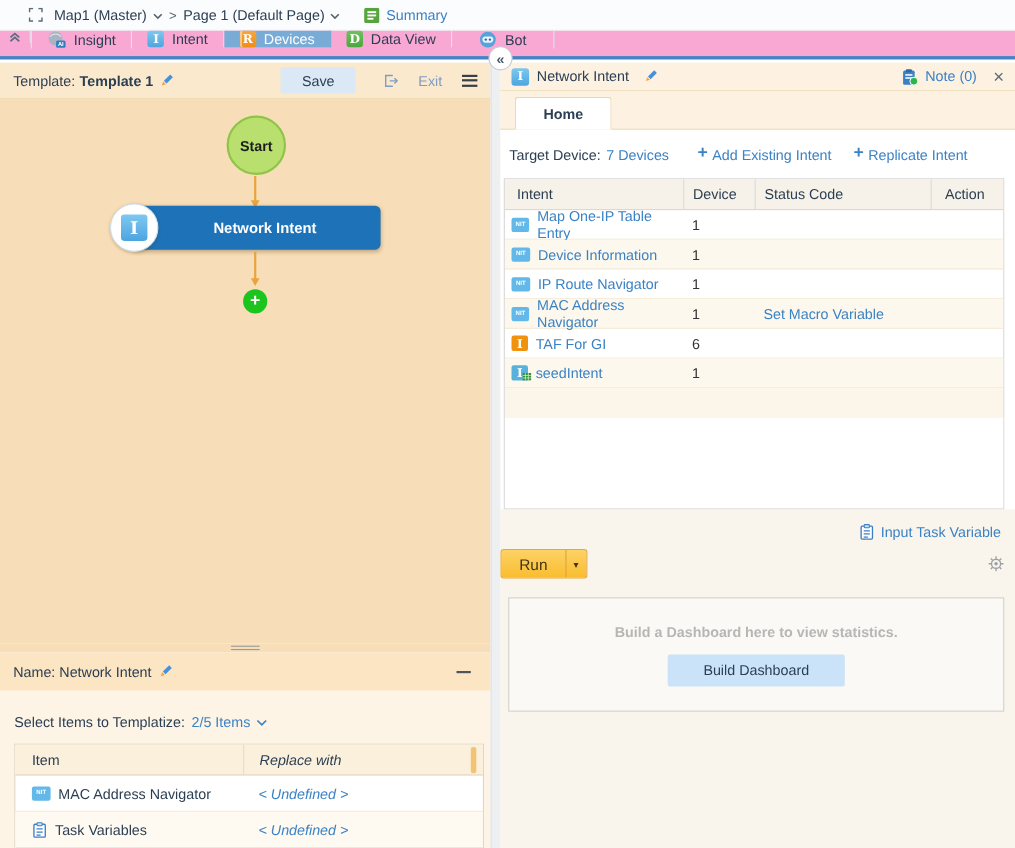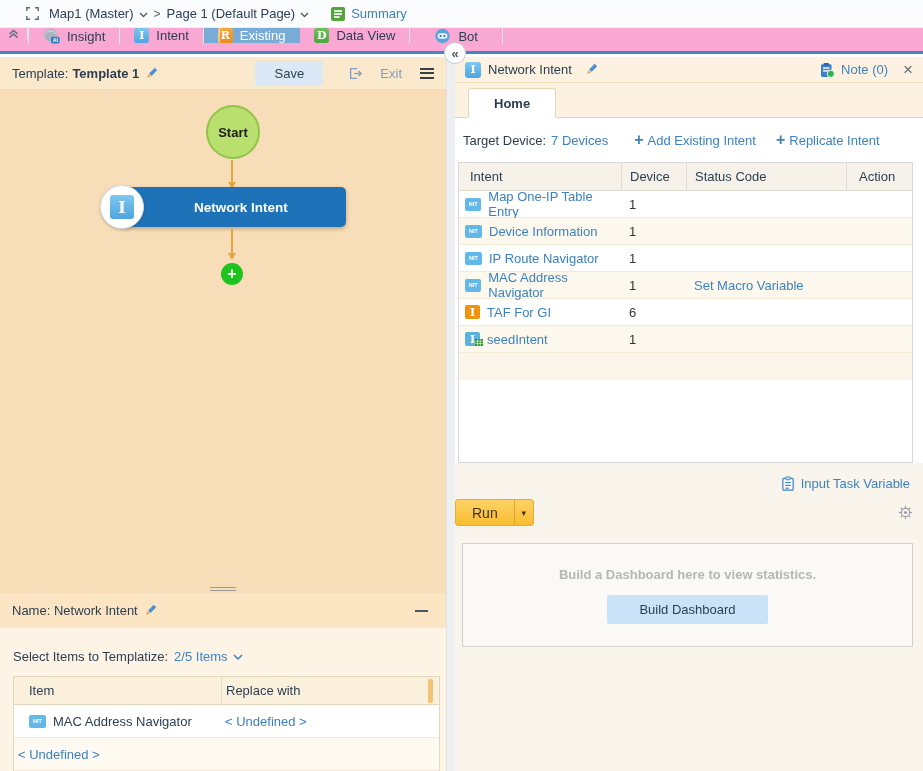--- a/index.html
+++ b/index.html
@@ -83,21 +83,21 @@
   .name-bar { position:absolute; top:536px; left:0; right:0; height:35px; background:#fbe5c3;
               display:flex; align-items:center; padding:0 12px; }
   .minimize { width:13px; border-top:2px solid #4a5560; margin-right:6px; }
 
   .bp-content { position:absolute; top:571px; bottom:0; left:0; right:0; background:#fdf4e6; }
   .select-row { margin:21px 0 12px 13px; font-size:13px; display:flex; align-items:center; }
   .select-row .link { margin-left:6px; }
   .bp-table { margin-left:13px; width:427px; background:#fff; border:1px solid #e3d6bd; position:relative; }
   .bp-head { height:28px; background:#faf0dc; border-bottom:1px solid #e3d6bd; display:flex; align-items:center; }
   .bp-c1 { flex:0 0 207px; padding-left:15px; }
-  .bp-c2 { flex:1; padding-left:4px; border-left:1px solid #eadcc2; align-self:stretch; display:flex; align-items:center; }
+  .bp-c2 { flex:1; padding-left:14px; border-left:1px solid #eadcc2; align-self:stretch; display:flex; align-items:center;font-style:italic; }
   .bp-row { height:33px; display:flex; align-items:center; border-bottom:1px solid #f3e8d4; }
   .bp-row:last-child { border-bottom:none; }
   .bp-row.alt { background:#fefaf1; }
   .bp-item { display:flex; align-items:center; gap:7px; }
   .bp-scroll { position:absolute; right:6px; top:2px; width:5px; height:24px; background:#f2c375; border-radius:2px; }
 
   
   .right-panel { position:absolute; top:57px; left:455px; width:468px; bottom:0; background:#faf5ec; }
   .rp-header { position:absolute; top:0; left:0; right:0; height:26px; background:#fdf2e1;
                border-bottom:1px solid #eddcba; display:flex; align-items:center; padding:0 10px; gap:7px; }
@@ -204,21 +204,21 @@
         </svg>
       </span>
       <span>Insight</span>
     </div>
     <div class="tab">
       <span class="badge badge-sm badge-i">I</span>
       <span>Intent</span>
     </div>
     <div class="tab active">
       <span class="badge badge-sm badge-r">R</span>
-      <span>Existing</span>
+      <span>Devices</span>
     </div>
     <div class="tab">
       <span class="badge badge-sm badge-d">D</span>
       <span>Data View</span>
     </div>
     <div class="tab bot-tab">
       <span style="display:inline-flex;">
         <svg width="17" height="16">
             <circle cx="8.5" cy="8" r="7.2" fill="#58a3dc"></circle>
             <rect x="3.6" y="5.2" width="9.8" height="5.6" rx="2.8" fill="#eaf4fc"></rect>
@@ -310,20 +310,32 @@
         <div class="bp-row">
           <div class="bp-c1 bp-item">
             <span class="badge badge-nit">NIT</span>
             <span>MAC Address Navigator</span>
           </div>
           <div class="bp-c2" style="border-left:none;">
             <span class="link">&lt; Undefined &gt;</span>
           </div>
         </div>
         <div class="bp-row alt">
+          <div class="bp-c1 bp-item">
+            <span style="display:inline-flex;">
+              <svg width="14" height="15" viewBox="0 0 14 16">
+                  <rect x="1.5" y="2.5" width="11" height="12.5" rx="1" fill="#fff" stroke="#3b7fc4" stroke-width="1.3"></rect>
+                  <rect x="4.5" y="1" width="5" height="3" rx="0.8" fill="#cfe3f5" stroke="#3b7fc4" stroke-width="1"></rect>
+                  <line x1="4" y1="7" x2="10" y2="7" stroke="#3b7fc4" stroke-width="1.2"></line>
+                  <line x1="4" y1="10" x2="10" y2="10" stroke="#3b7fc4" stroke-width="1.2"></line>
+                  <line x1="4" y1="13" x2="8" y2="13" stroke="#3b7fc4" stroke-width="1.2"></line>
+                </svg>
+            </span>
+            <span>Task Variables</span>
+          </div>
           <div class="bp-c2" style="border-left:none;">
             <span class="link">&lt; Undefined &gt;</span>
           </div>
         </div>
         <div class="bp-scroll"></div>
       </div>
     </div>
   </div>
 
   <div class="gutter"></div>

